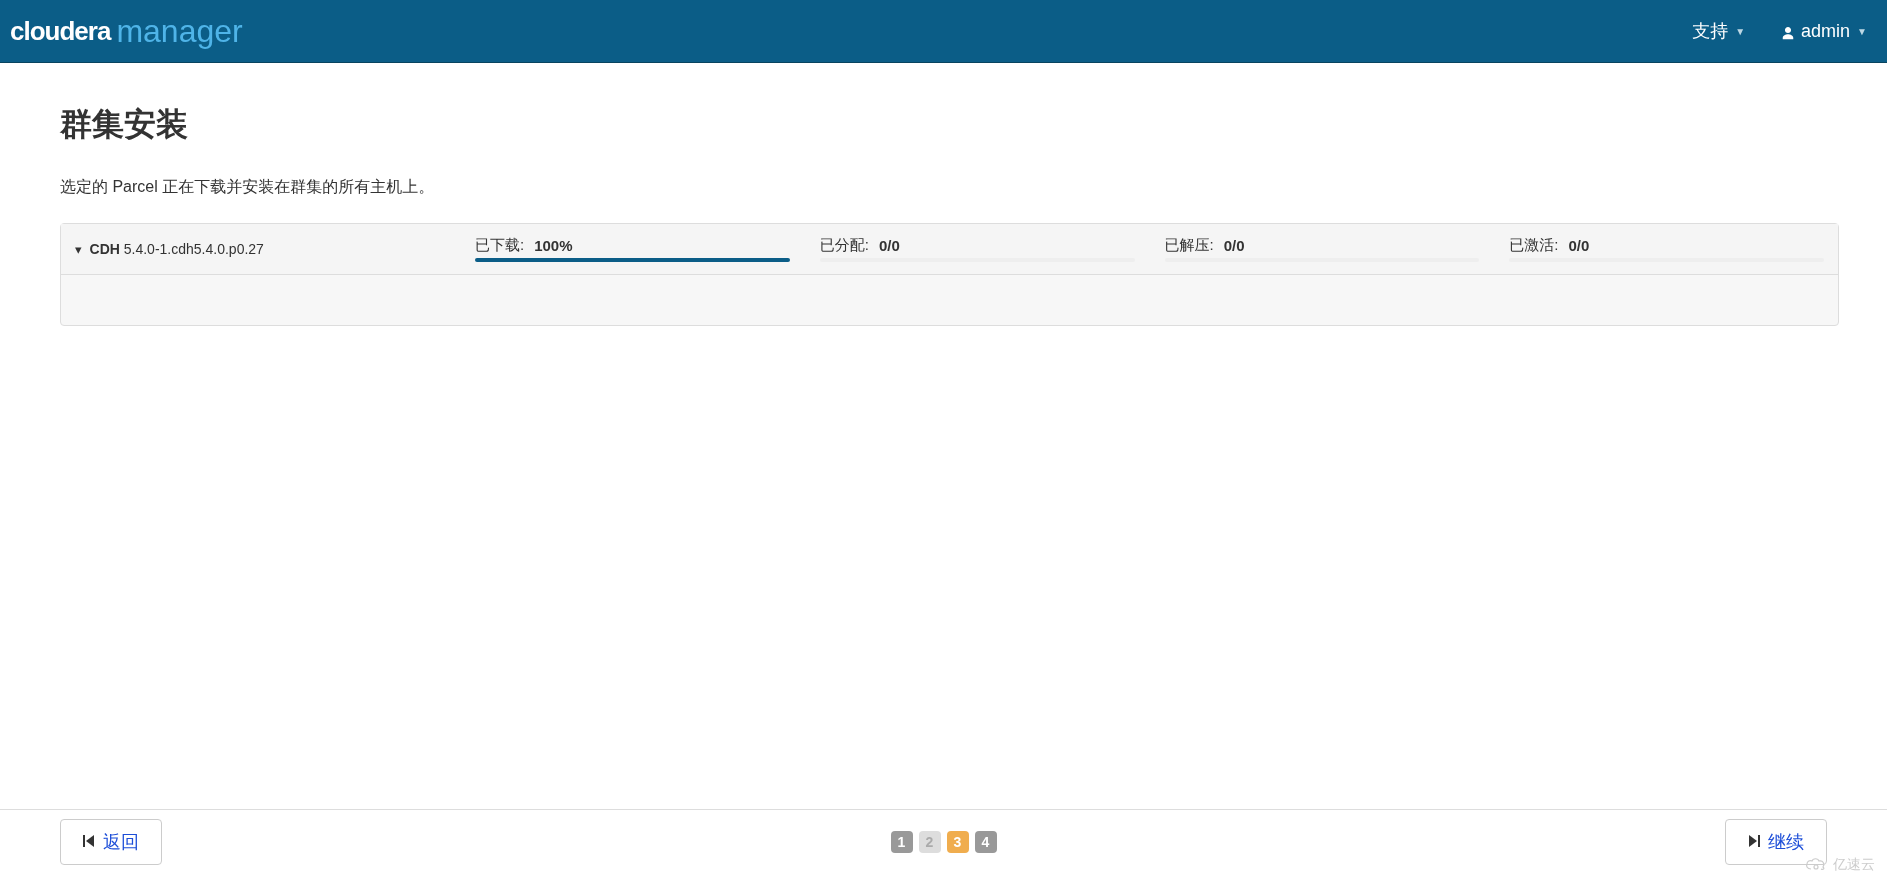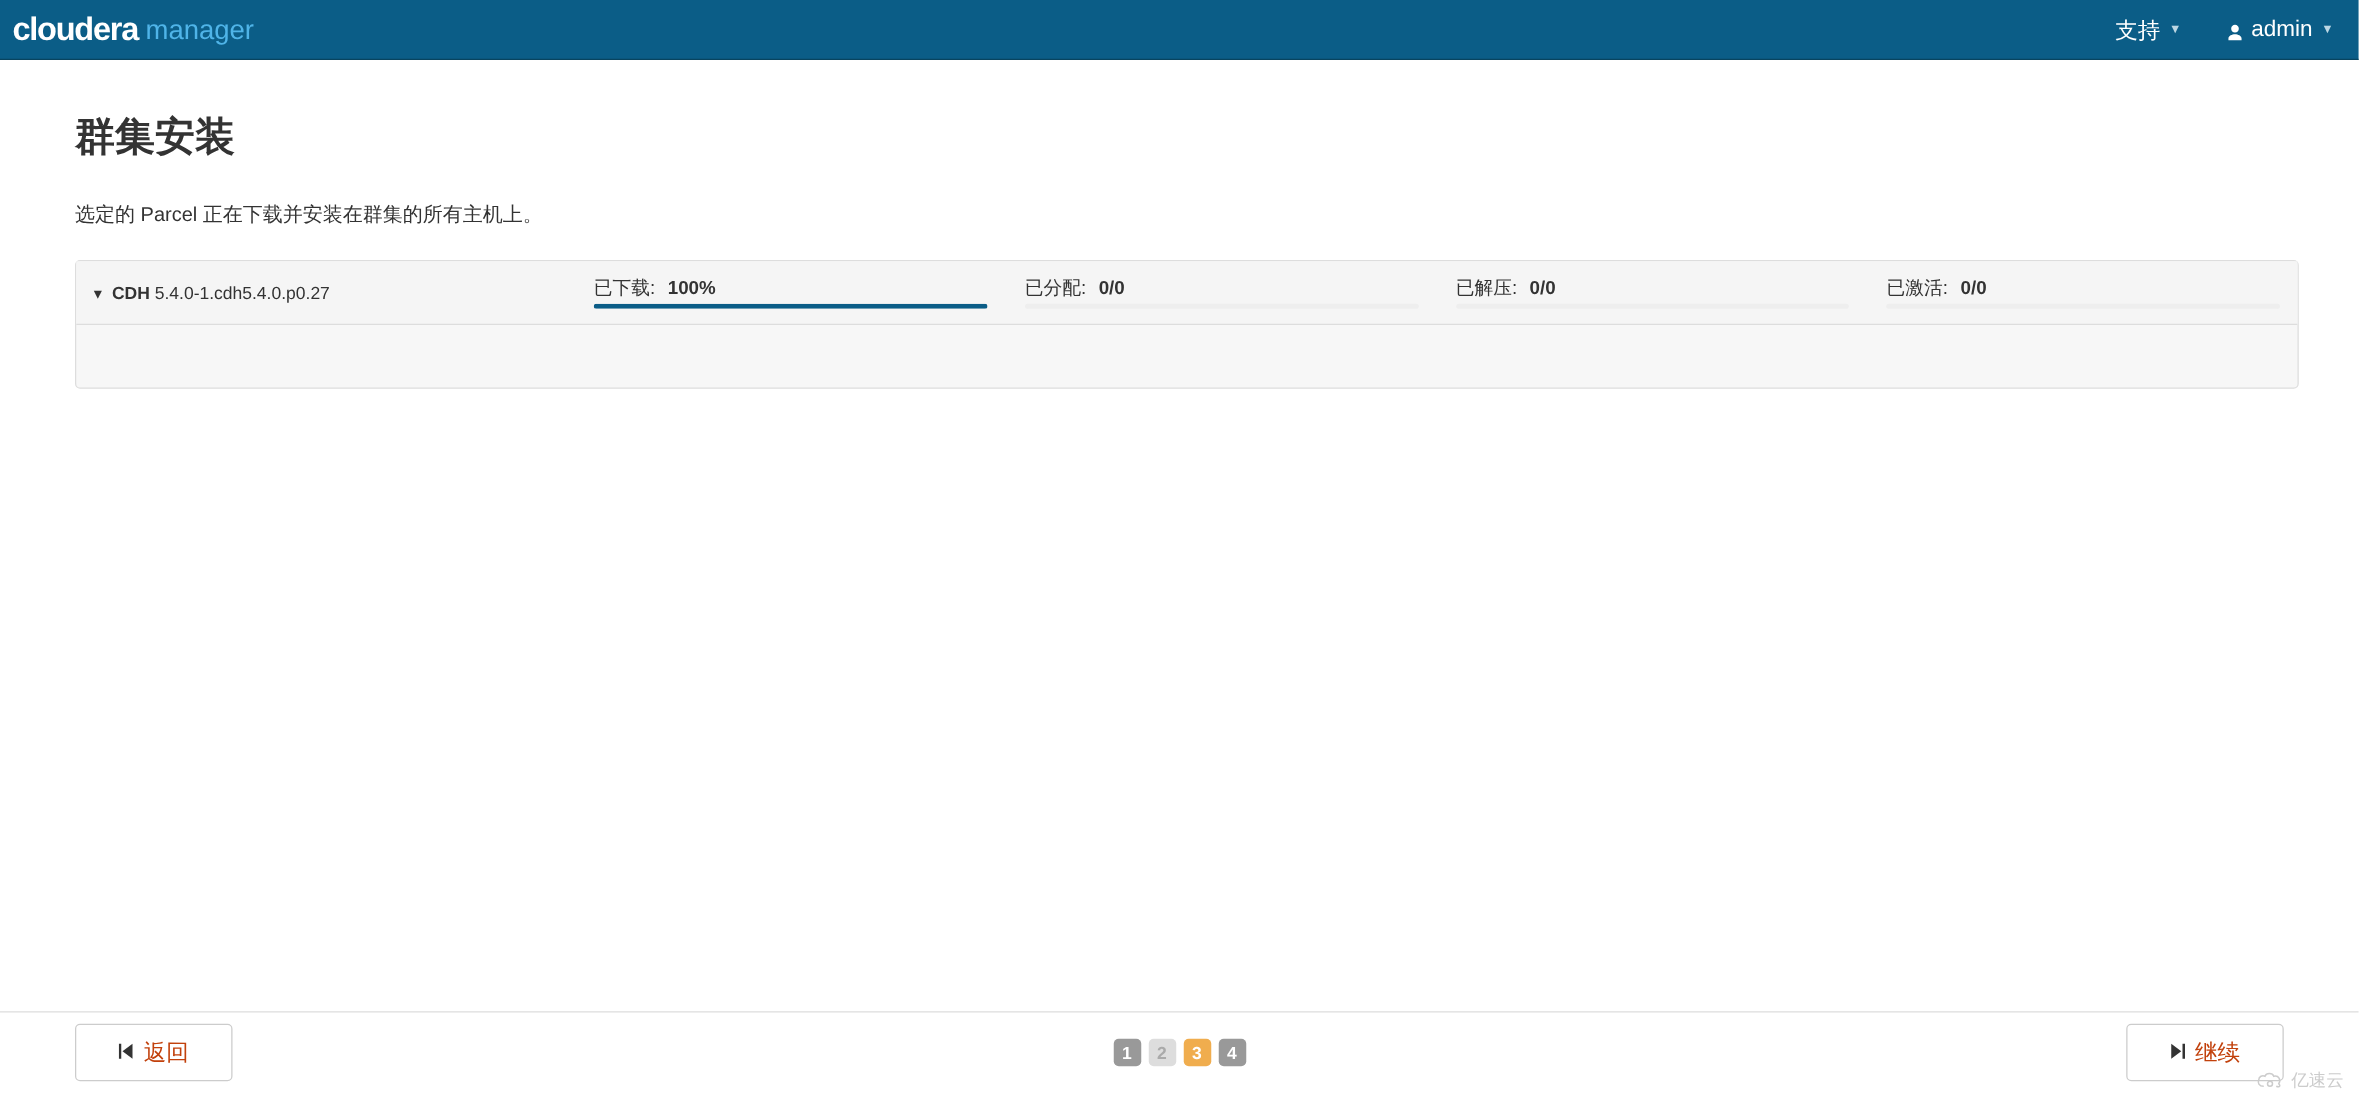--- a/index.html
+++ b/index.html
@@ -12,21 +12,21 @@
       font-size: 14px;
       color: #333;
       background: #fff;
       width: 1887px;
       height: 884px;
       position: relative;
       overflow: hidden;
     }
     .navbar {
       background: #0B5D87;
-      height: 48px;
+      height: 63px;
       display: flex;
       align-items: center;
       justify-content: space-between;
       padding: 0 20px 0 10px;
       border-bottom: 1px solid #08445f;
     }
     .brand {
       display: flex;
       align-items: center;
       color: #fff;
@@ -34,21 +34,21 @@
     }
     .brand-cloudera {
       color: #fff;
       font-weight: bold;
       letter-spacing: -1px;
       font-size: 26px;
     }
     .brand-manager {
       color: #4fb4e8;
       margin-left: 6px;
-      font-size: 22px;
+      font-size: 32px;
       letter-spacing: 0px;
       font-weight: 300;
     }
     .nav-right {
       display: flex;
       align-items: center;
       gap: 36px;
     }
     .nav-item {
       color: #fff;
@@ -165,25 +165,25 @@
       height: 75px;
       display: flex;
       align-items: center;
       justify-content: space-between;
       padding: 0 60px 10px;
     }
     .btn {
       display: inline-flex;
       align-items: center;
       gap: 8px;
-      padding: 10px 34px;
+      padding: 10px 22px;
       border: 1px solid #ccc;
       border-radius: 4px;
       background: #fff;
-      color: #c2410c;
+      color: #1d4ed8;
       font-size: 18px;
       cursor: pointer;
     }
     .steps {
       display: flex;
       gap: 6px;
       position: absolute;
       left: 50%;
       transform: translateX(-50%);
     }

